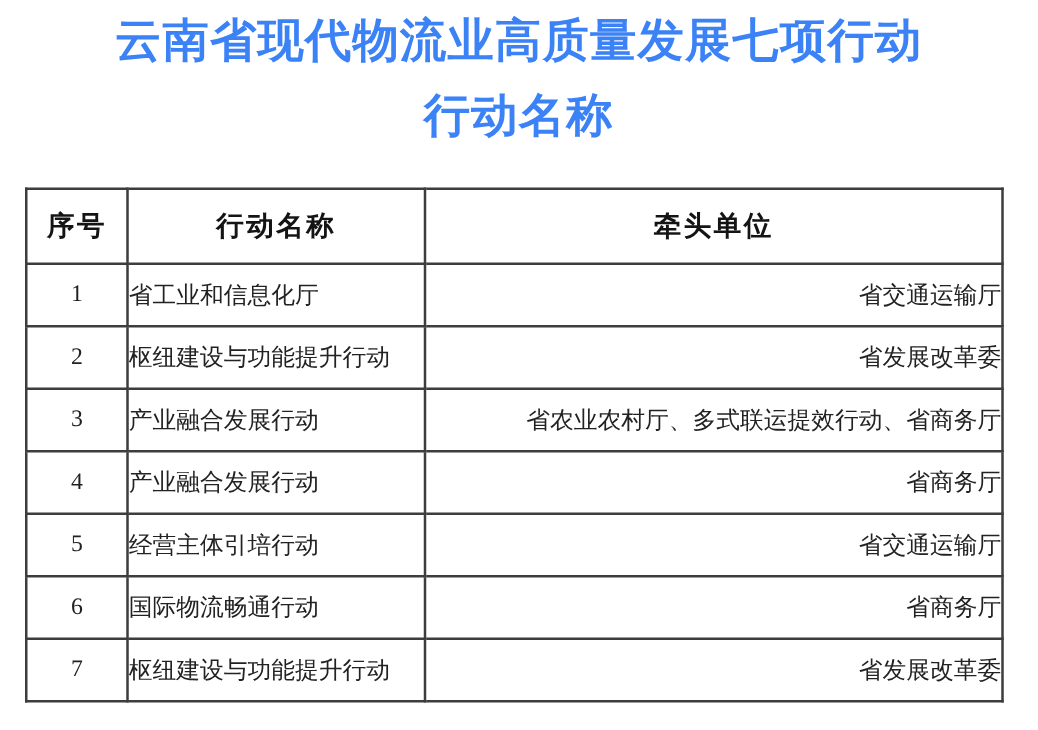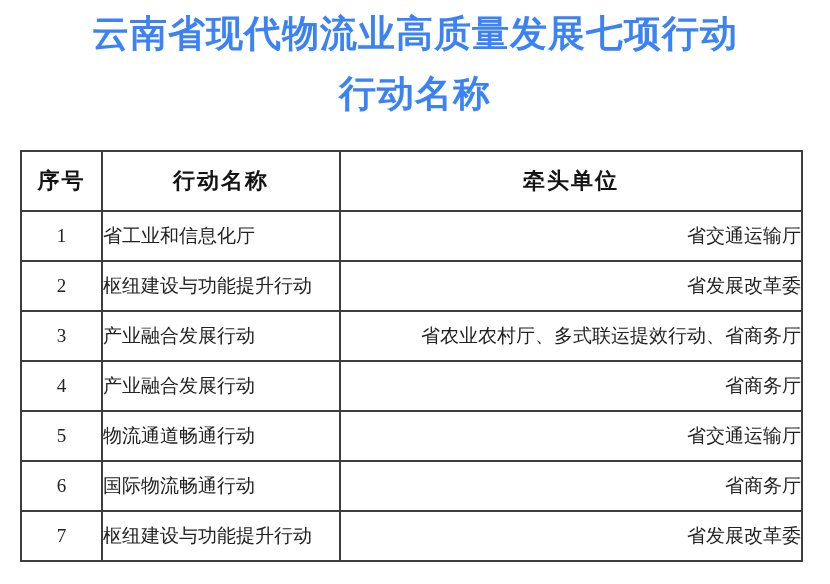--- a/index.html
+++ b/index.html
@@ -117,21 +117,21 @@
         <td class="cell-action">产业融合发展行动</td>
         <td class="cell-lead">省农业农村厅、多式联运提效行动、省商务厅</td>
       </tr>
       <tr>
         <td class="cell-no">4</td>
         <td class="cell-action">产业融合发展行动</td>
         <td class="cell-lead">省商务厅</td>
       </tr>
       <tr>
         <td class="cell-no">5</td>
-        <td class="cell-action">物流通道畅通行动</td>
+        <td class="cell-action">经营主体引培行动</td>
         <td class="cell-lead">省交通运输厅</td>
       </tr>
       <tr>
         <td class="cell-no">6</td>
         <td class="cell-action">国际物流畅通行动</td>
         <td class="cell-lead">省商务厅</td>
       </tr>
       <tr>
         <td class="cell-no">7</td>
         <td class="cell-action">枢纽建设与功能提升行动</td>

